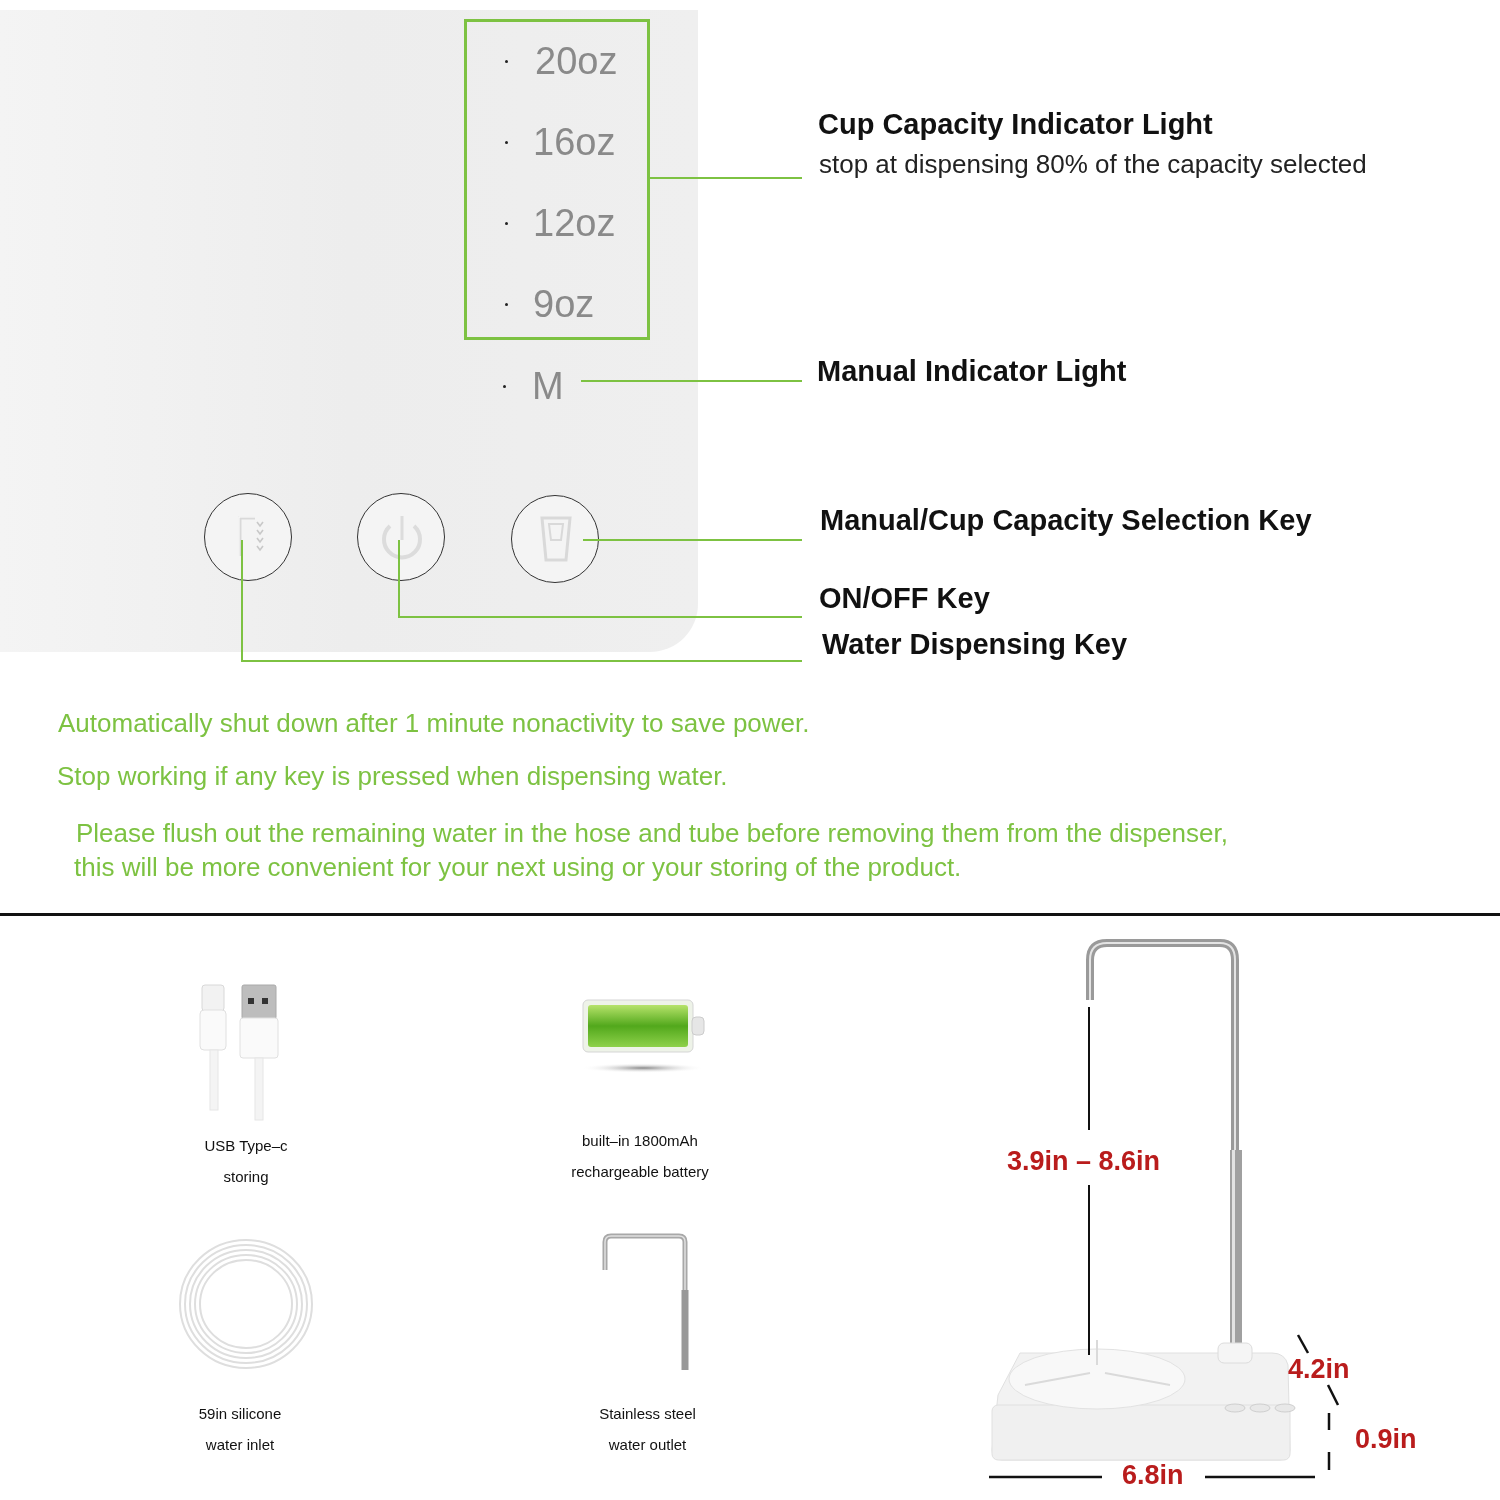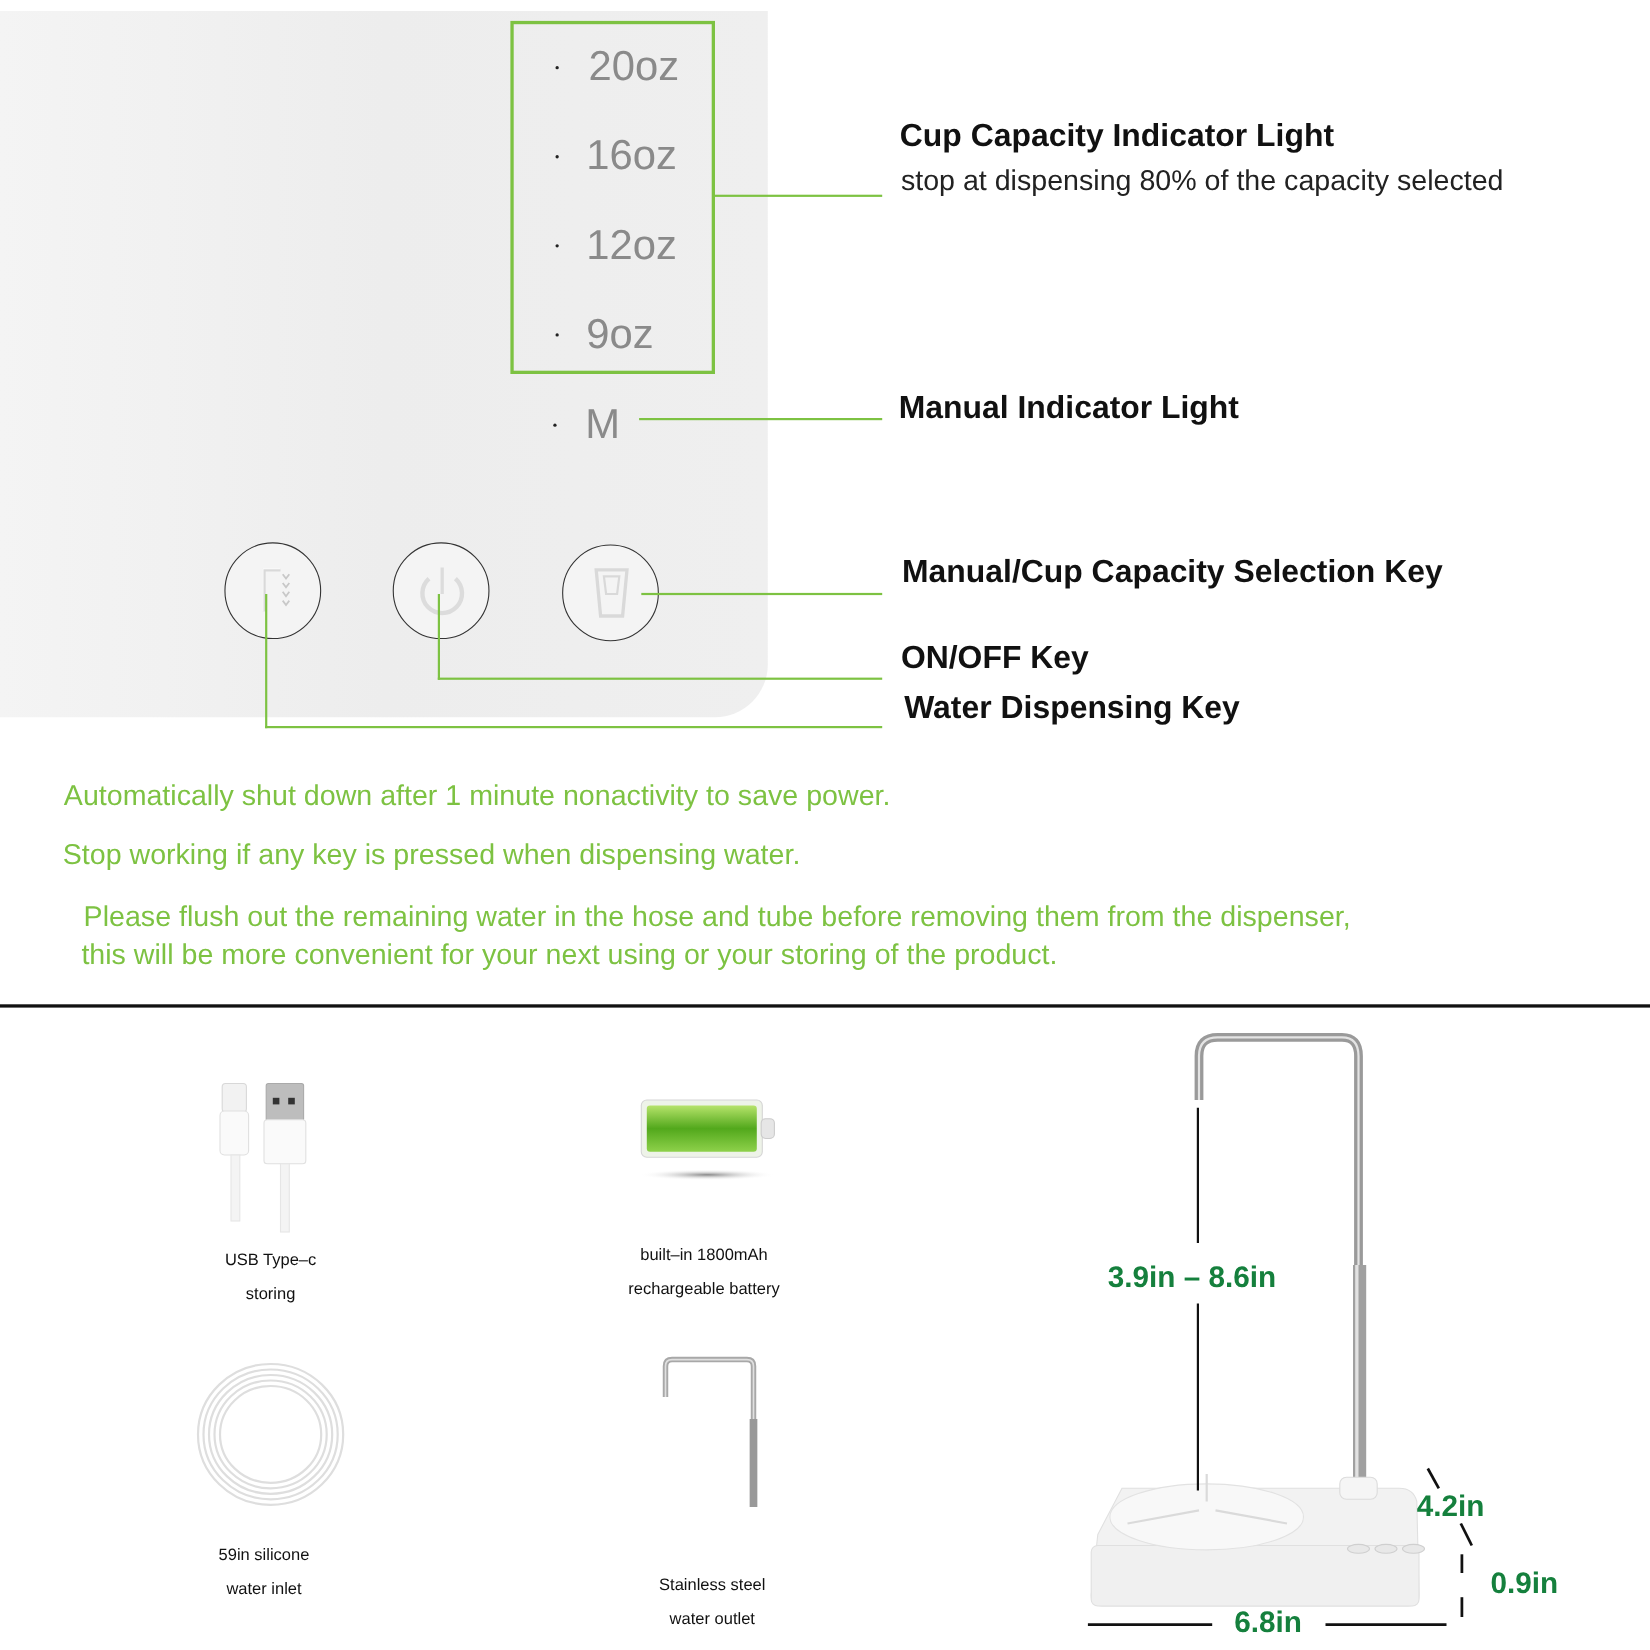--- a/index.html
+++ b/index.html
@@ -9,21 +9,21 @@
   .capbox{left:464px;top:19px;width:186px;height:321px;border:3px solid #7dc242;box-sizing:border-box;}
   .dot{width:3px;height:3px;border-radius:50%;background:#222;}
   .cap-label{font-size:38px;color:#8a8a8a;font-family:"Liberation Sans",sans-serif;line-height:1;}
   .gline{background:#7dc242;}
   .callout-title{font-weight:bold;font-size:29px;color:#111;white-space:nowrap;}
   .callout-sub{font-size:26px;color:#222;white-space:nowrap;}
   .key{width:88px;height:88px;border-radius:50%;border:1.5px solid #333;background:#f4f4f4;box-sizing:border-box;}
   .note{font-size:26px;color:#7dc242;white-space:nowrap;}
   .divider{left:0;top:913px;width:1500px;height:3px;background:#111;}
   .acc-label{font-size:15px;color:#111;text-align:center;line-height:31px;white-space:nowrap;}
-  .dim{font-weight:bold;font-size:27px;color:#15803d;white-space:nowrap;}
+  .dim{font-weight:bold;font-size:27px;color:#b91c1c;white-space:nowrap;}
 </style>
 </head>
 <body>
 
 <div class="abs panel-fade"></div>
 
 <div class="abs capbox"></div>
 
 <div class="abs dot" style="left:505px;top:60px;"></div>
 <div class="abs cap-label" style="left:535px;top:42px;">20oz</div>
@@ -131,21 +131,21 @@
 <div class="abs acc-label" style="left:140px;top:1398px;width:200px;">
   <div>59in silicone</div>
   <div>water inlet</div>
 </div>
 
 <svg class="abs" style="left:595px;top:1230px;" width="100" height="145" viewBox="0 0 100 145">
   <path d="M10 40 V12 Q10 6 16 6 H84 Q90 6 90 12 V140" fill="none" stroke="#a8a8a8" stroke-width="5"></path>
   <path d="M10 40 V12 Q10 6 16 6 H84 Q90 6 90 12 V140" fill="none" stroke="#e0e0e0" stroke-width="1.5"></path>
   <line x1="90" y1="60" x2="90" y2="140" stroke="#999" stroke-width="7"></line>
 </svg>
-<div class="abs acc-label" style="left:540px;top:1398px;width:215px;margin-top:27px;">
+<div class="abs acc-label" style="left:540px;top:1398px;width:215px;">
   <div>Stainless steel</div>
   <div>water outlet</div>
 </div>
 
 <svg class="abs" style="left:980px;top:935px;" width="420" height="565" viewBox="0 0 420 565">
 
   <path d="M110 65 V25 Q110 8 127 8 H240 Q255 8 255 25 V420" fill="none" stroke="#9a9a9a" stroke-width="8"></path>
   <path d="M110 65 V25 Q110 8 127 8 H240 Q255 8 255 25 V420" fill="none" stroke="#e4e4e4" stroke-width="2"></path>
   <rect x="250" y="215" width="12" height="205" fill="#a0a0a0"></rect>
   <rect x="252" y="215" width="3" height="205" fill="#e2e2e2"></rect>

